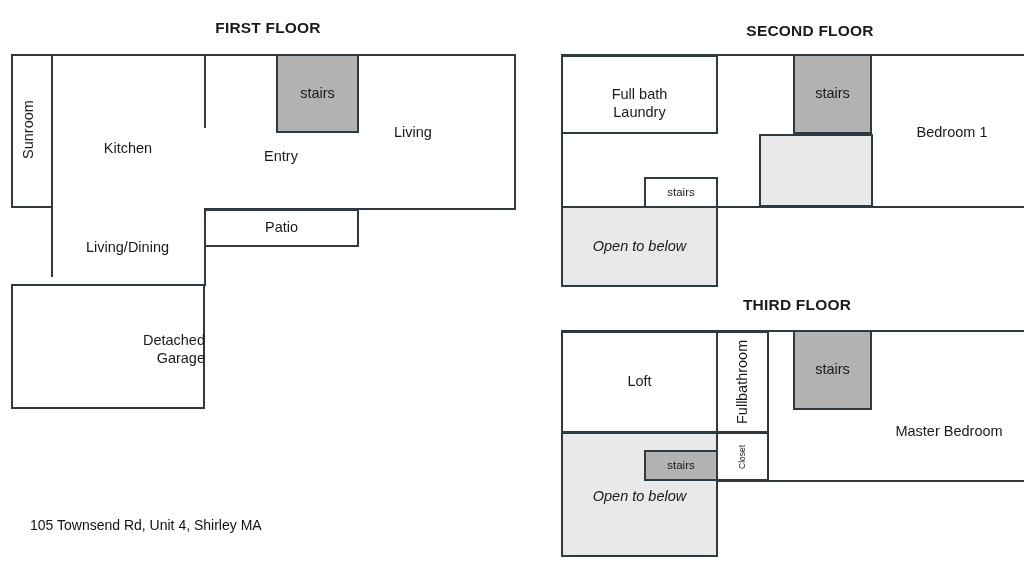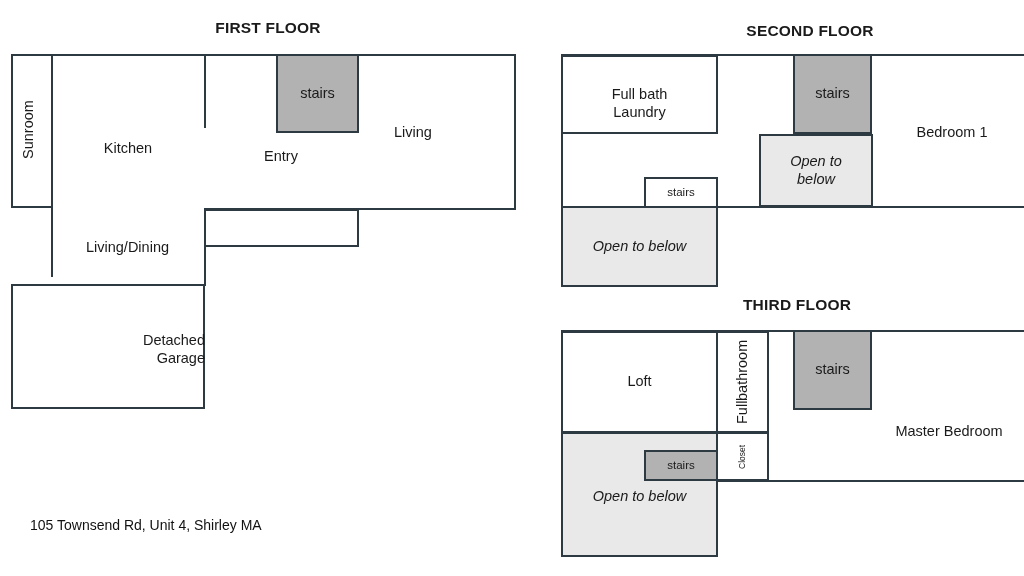--- a/index.html
+++ b/index.html
@@ -85,20 +85,21 @@
   <div class="wall v" style="left:204px; top:54px; height:74px;"></div>
 
   <div class="wall v" style="left:204px; top:208px; height:78px;"></div>
   <div class="wall h" style="left:51px; top:284px; width:155px;"></div>
   <div class="wall h" style="left:204px; top:208px; width:155px;"></div>
 
   <div class="room-box stairs-dark" style="left:276px; top:54px; width:83px; height:79px;"></div>
   <div class="label center-box" style="left:276px; top:54px; width:83px; height:79px;">stairs</div>
 
   <div class="room-box" style="left:204px; top:209px; width:155px; height:38px;"></div>
+  <div class="label center-box" style="left:204px; top:209px; width:155px; height:38px;">Patio</div>
 
   <div class="room-box" style="left:11px; top:284px; width:194px; height:125px;"></div>
   <div class="label center-box" style="left:11px; top:284px; width:194px; height:131px;align-items:flex-end;">
     <span>Detached</span>
     <span>Garage</span>
   </div>
 
   <div class="label vert" style="left:20px; top:70px; height:120px; width:24px;">Sunroom</div>
   <div class="label" style="left:90px; top:124px; width:76px;margin-top:16px;">Kitchen</div>
   <div class="label" style="left:243px; top:148px; width:76px;">Entry</div>
@@ -116,24 +117,20 @@
   <div class="room-box" style="left:561px; top:55px; width:157px; height:79px;"></div>
   <div class="label center-box" style="left:561px; top:55px; width:157px; height:97px;">
     <span>Full bath</span>
     <span>Laundry</span>
   </div>
 
   <div class="room-box stairs-dark" style="left:793px; top:54px; width:79px; height:80px;"></div>
   <div class="label center-box" style="left:793px; top:54px; width:79px; height:80px;">stairs</div>
 
   <div class="room-box open-below" style="left:759px; top:134px; width:114px; height:73px;"></div>
-  <div class="label center-box italic" style="left:759px; top:134px; width:114px; height:73px;">
-    <span>Open to</span>
-    <span>below</span>
-  </div>
 
   <div class="label" style="left:884px; top:124px; width:136px;">Bedroom 1</div>
 
   <div class="room-box" style="left:644px; top:177px; width:74px; height:31px;"></div>
   <div class="label small center-box" style="left:644px; top:177px; width:74px; height:31px;">stairs</div>
 
   <div class="room-box open-below" style="left:561px; top:206px; width:157px; height:81px;"></div>
   <div class="label center-box italic" style="left:561px; top:206px; width:157px; height:81px;">Open to below</div>
 
   <div class="floor-title" style="left:727px; top:296px; width:140px;">THIRD FLOOR</div>

